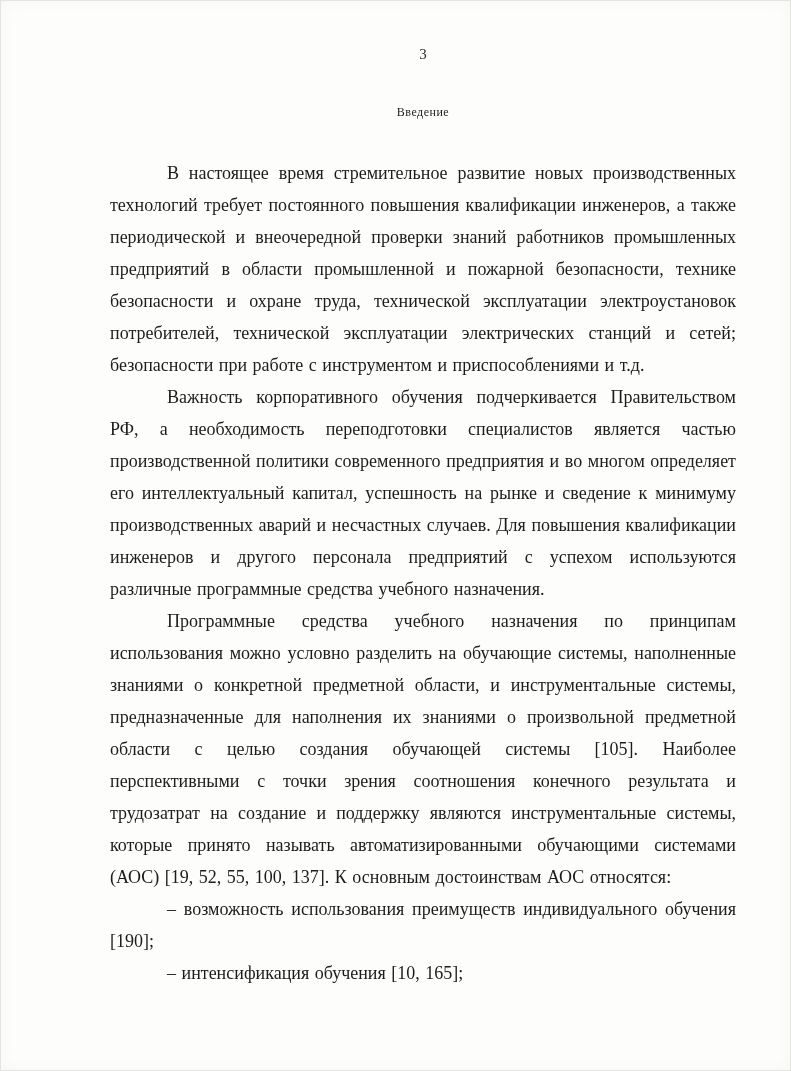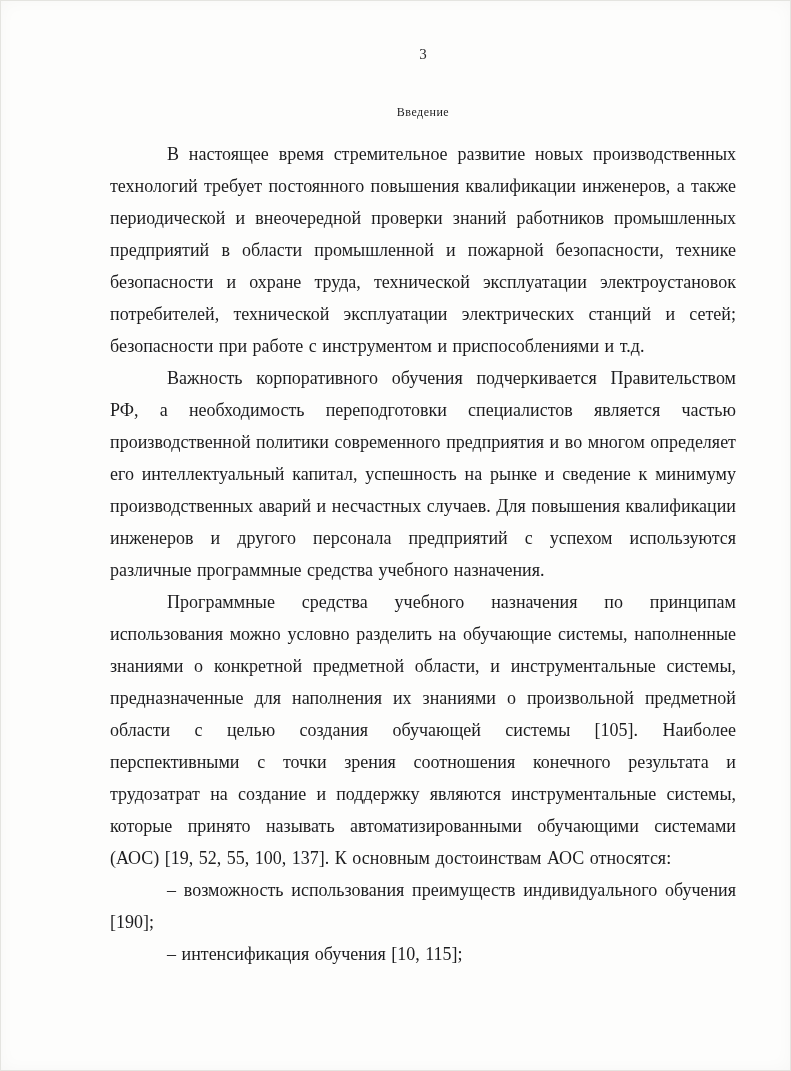--- a/index.html
+++ b/index.html
@@ -30,21 +30,21 @@
   }
   .doc-title {
     font-size: 12px;
     font-weight: normal;
     text-align: center;
     margin: 42px 0 0 0;
     letter-spacing: 0.5px;
     color: #1c1c1e;
   }
   .body-text {
-    margin-top: 18px;
+    margin-top: 37px;
   }
   .para {
     margin: 0;
     font-size: 18px;
     line-height: 32px;
     text-align: justify;
     text-indent: 57px;
     word-spacing: 1px;
     color: #1c1c1e;
   }
@@ -55,15 +55,15 @@
 <div class="page">
   <div class="page-number">3</div>
 
   <h1 class="doc-title">Введение</h1>
 
   <div class="body-text">
     <p class="para">В настоящее время стремительное развитие новых производственных технологий требует постоянного повышения квалификации инженеров, а также периодической и внеочередной проверки знаний работников промышленных предприятий в области промышленной и пожарной безопасности, технике безопасности и охране труда, технической эксплуатации электроустановок потребителей, технической эксплуатации электрических станций и сетей; безопасности при работе с инструментом и приспособлениями и т.д.</p>
     <p class="para">Важность корпоративного обучения подчеркивается Правительством РФ, а необходимость переподготовки специалистов является частью производственной политики современного предприятия и во многом определяет его интеллектуальный капитал, успешность на рынке и сведение к минимуму производственных аварий и несчастных случаев. Для повышения квалификации инженеров и другого персонала предприятий с успехом используются различные программные средства учебного назначения.</p>
     <p class="para">Программные средства учебного назначения по принципам использования можно условно разделить на обучающие системы, наполненные знаниями о конкретной предметной области, и инструментальные системы, предназначенные для наполнения их знаниями о произвольной предметной области с целью создания обучающей системы [105]. Наиболее перспективными с точки зрения соотношения конечного результата и трудозатрат на создание и поддержку являются инструментальные системы, которые принято называть автоматизированными обучающими системами (АОС) [19, 52, 55, 100, 137]. К основным достоинствам АОС относятся:</p>
     <p class="para">– возможность использования преимуществ индивидуального обучения [190];</p>
-    <p class="para">– интенсификация обучения [10, 115];</p>
+    <p class="para">– интенсификация обучения [10, 165];</p>
   </div>
 </div>
 
 </body></html>

